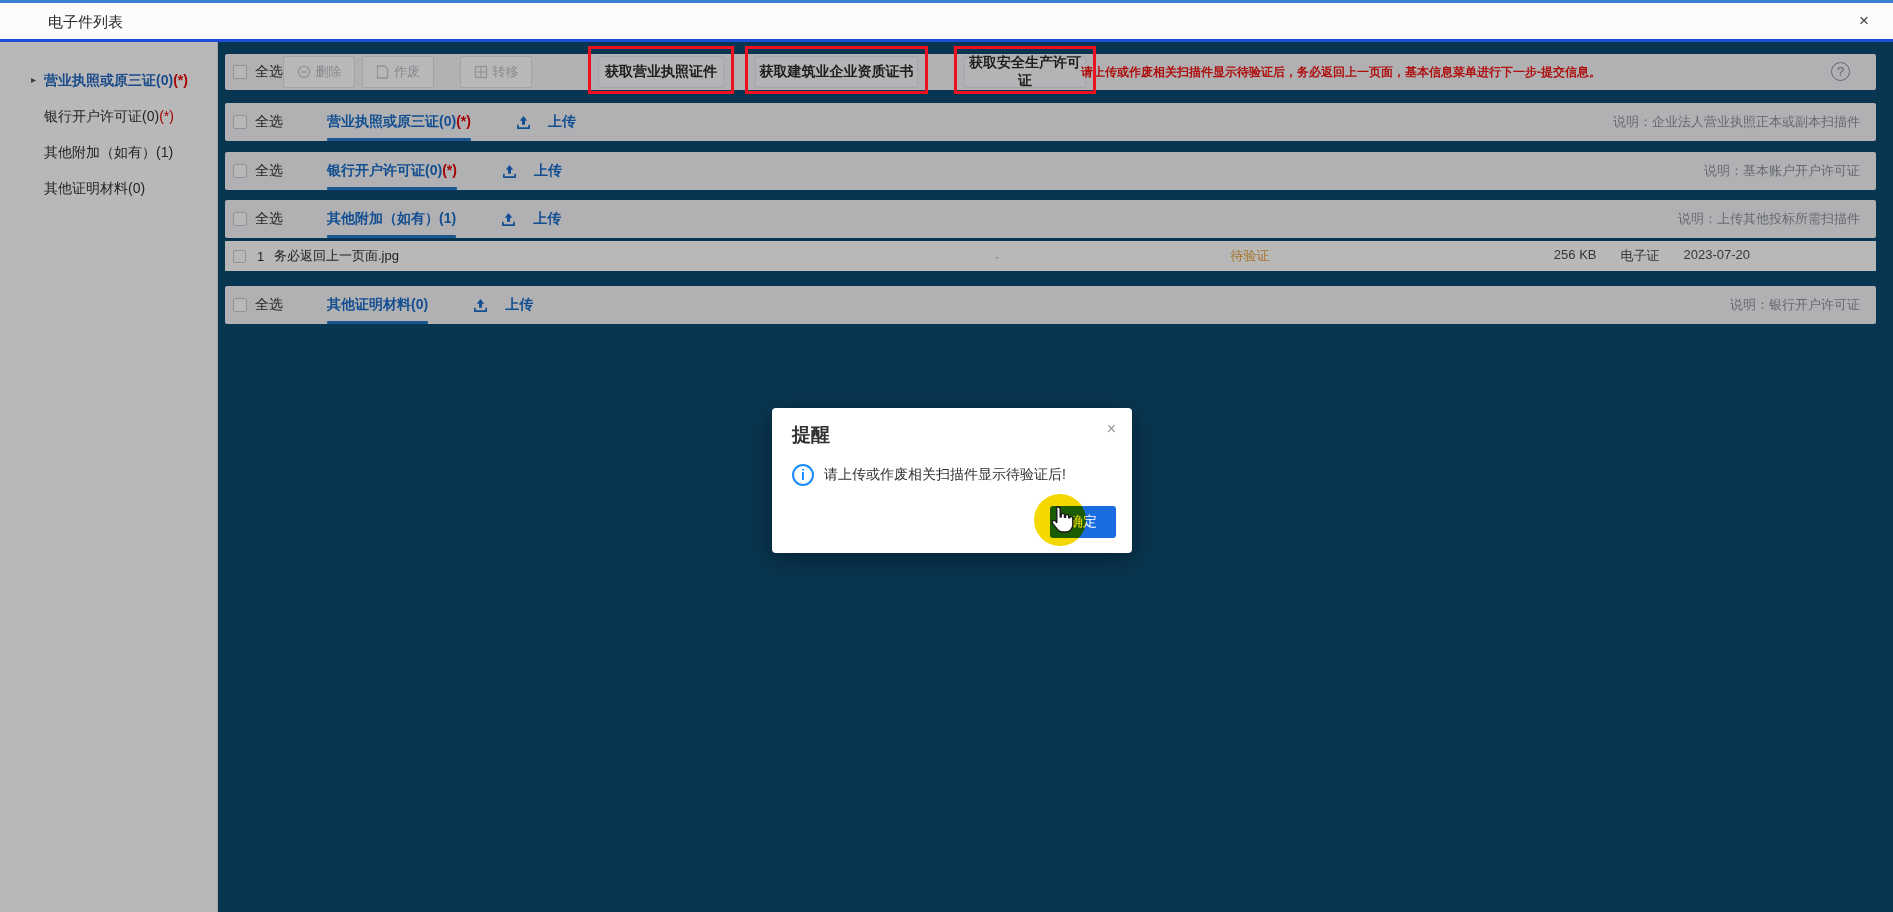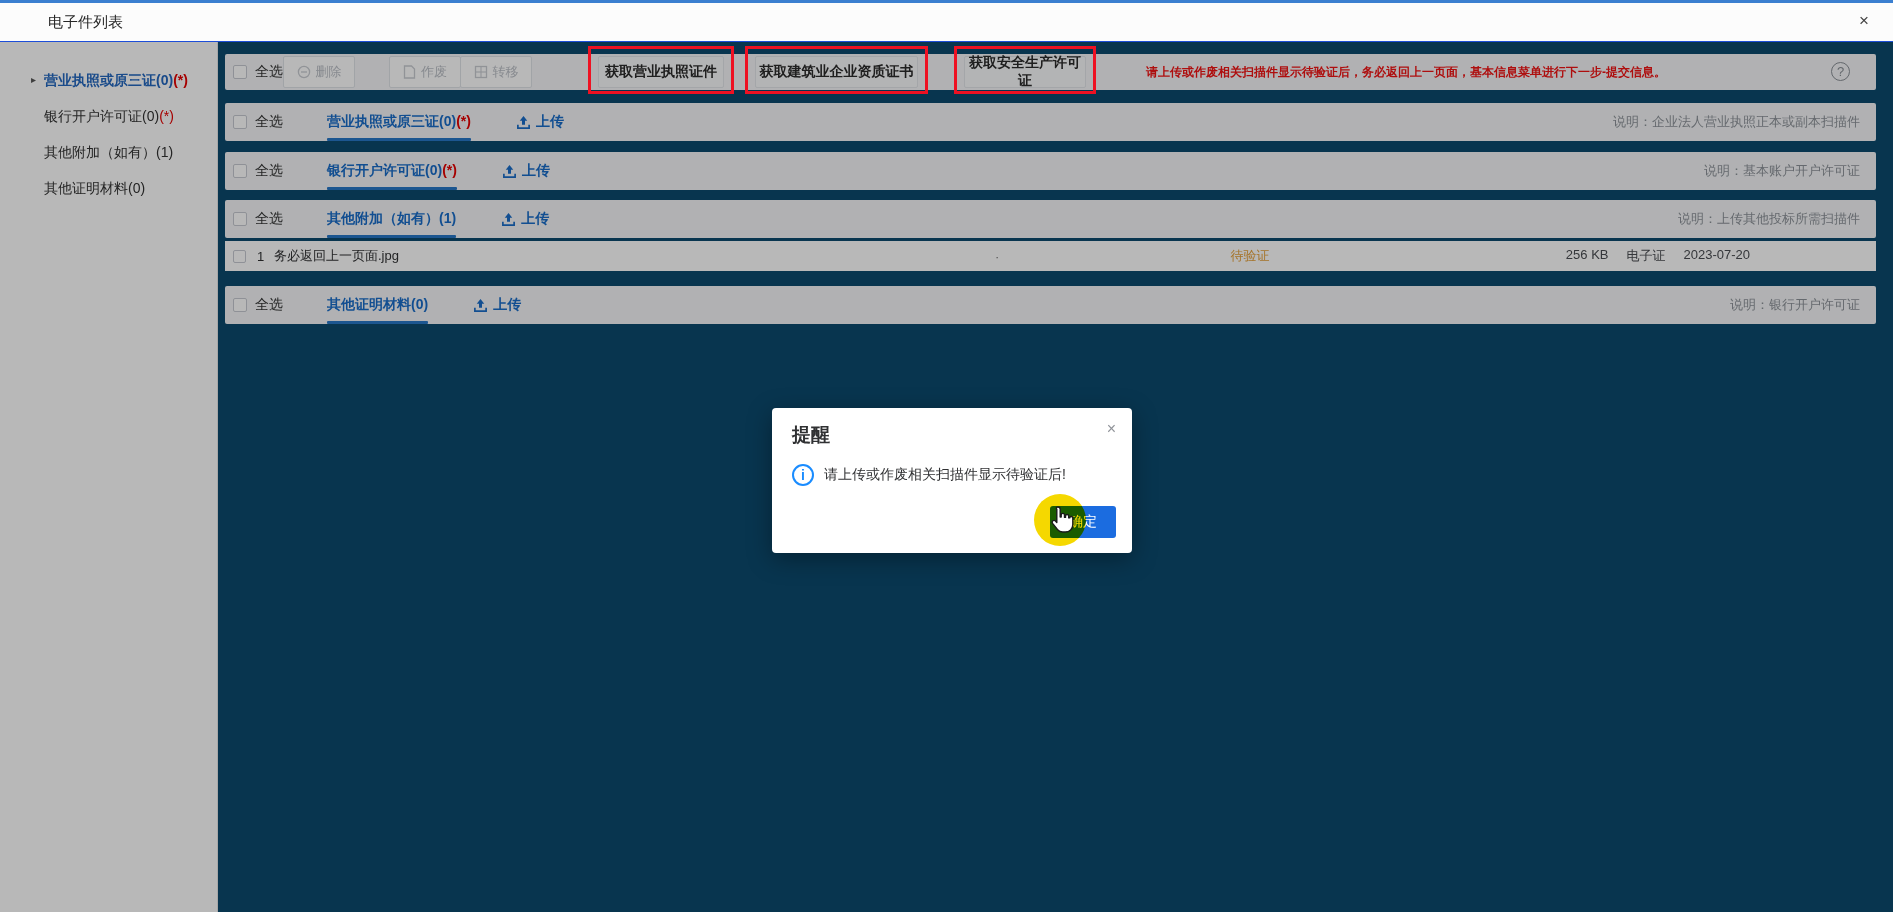--- a/index.html
+++ b/index.html
@@ -1,21 +1,21 @@
 <!DOCTYPE html>
 <html><head>
 <meta charset="utf-8">
 <style>
   * { margin:0; padding:0; box-sizing:border-box; }
   html,body { width:1893px; height:912px; font-family:"Liberation Sans","DejaVu Sans",sans-serif; }
   .window { position:relative; width:1893px; height:912px; background:#fff; overflow:hidden; }
   .topline { position:absolute; top:0; left:0; right:0; height:3px; background:#3b7fd0; z-index:5; }
 
   
-  .titlebar { position:absolute; top:3px; left:0; right:0; height:39px; background:#fcfcfc; border-bottom:1px solid #1d4ed8; z-index:6; }
+  .titlebar { position:absolute; top:3px; left:0; right:0; height:39px; background:#fcfcfc; border-bottom:3px solid #1d4ed8; z-index:6; }
   .titlebar .title { position:absolute; left:48px; top:10px; font-size:15px; color:#262626; }
   .titlebar .close { position:absolute; right:24px; top:8px; font-size:17px; color:#444; cursor:pointer; }
 
   
   .bodyarea { position:absolute; top:42px; left:0; right:0; bottom:0; background:#fff; }
   .sidebar { position:absolute; top:0; left:0; bottom:0; width:218px; background:#fff; border-right:1px solid #e6e6e6; padding-top:20px; }
   .side-item { position:relative; height:36px; line-height:36px; padding-left:44px; font-size:14px; color:#333; cursor:pointer; white-space:nowrap; }
   .side-item .caret { position:absolute; left:31px; top:0; font-size:10px; color:#555; display:none; }
   .side-item.active { color:#2468c0; font-weight:600; }
   .side-item.active .caret { display:inline; }
@@ -24,39 +24,39 @@
   .main { position:absolute; top:0; left:218px; right:0; bottom:0; background:#0c4a6e; }
   .band { position:absolute; left:7px; right:17px; background:#f5f6f8; border-radius:2px; }
 
   
   .toolbar { top:12px; height:36px; }
   .cb { display:inline-block; width:14px; height:14px; background:#fff; border:1px solid #c6cad1; border-radius:2px; vertical-align:middle; }
   .tb-select { position:absolute; left:8px; top:0; height:36px; display:flex; align-items:center; gap:8px; font-size:14px; color:#333; }
   .tb-btn { position:absolute; top:2px; height:32px; border:1px solid #e0e3e8; background:#fff; border-radius:2px; color:#bcc0c7; font-size:13px; display:flex; align-items:center; justify-content:center; gap:5px; }
   .tb-btn svg { opacity:.8; }
   .action-btn { position:absolute; top:2px; height:32px; background:#f9fafb; border:1px solid #e3e6ea; border-radius:2px; color:#2b2b2b; font-weight:700; font-size:14px; display:flex; align-items:center; justify-content:center; cursor:pointer; }
-  .warning { position:absolute; left:921px; top:0; height:36px; display:flex; align-items:center; font-size:12px; font-weight:700; color:#f21414; white-space:nowrap; }
+  .warning { position:absolute; left:856px; top:0; height:36px; display:flex; align-items:center; font-size:12px; font-weight:700; color:#f21414; white-space:nowrap; }
   .help { position:absolute; right:26px; top:8px; width:19px; height:19px; border:1.5px solid #8a8f96; border-radius:50%; color:#8a8f96; font-size:13px; text-align:center; line-height:17px; cursor:pointer; }
 
   
   .sec-row { height:38px; display:flex; align-items:center; padding-left:8px; }
   .sec-row .sel { display:flex; align-items:center; gap:8px; font-size:14px; color:#333; width:70px; }
   .sec-title { position:relative; margin-left:24px; font-size:14px; font-weight:700; color:#1a6dc9; white-space:nowrap; }
   .sec-title::after { content:""; position:absolute; left:0; right:0; bottom:-10px; height:3px; background:#2878c8; border-radius:1px; }
-  .upload { margin-left:45px; display:flex; align-items:center; gap:5px; font-size:14px; font-weight:700; color:#1a6dc9; cursor:pointer; }
+  .upload { margin-left:45px; display:flex; align-items:center; gap:17px; font-size:14px; font-weight:700; color:#1a6dc9; cursor:pointer; }
   .note { position:absolute; right:16px; font-size:13px; color:#8d9299; }
 
   
   .file-row { position:absolute; left:7px; right:17px; height:30px; background:#fff; display:flex; align-items:center; font-size:13px; color:#303133; }
   .file-row .cb { margin-left:8px; width:13px; height:13px; }
   .f-index { position:absolute; left:32px; }
   .f-name { position:absolute; left:49px; }
   .f-dot { position:absolute; left:770px; color:#777; }
   .f-status { position:absolute; left:980px; width:90px; text-align:center; color:#e6a23c; }
-  .f-meta { position:absolute; right:126px; display:flex; gap:18px; color:#4a4d52; }
+  .f-meta { position:absolute; right:126px; display:flex; gap:24px; color:#4a4d52; }
 
   
   .overlay { position:absolute; top:42px; left:0; right:0; bottom:0; background:rgba(0,0,0,0.28); z-index:10; }
   .anno { position:absolute; top:46px; height:48px; border:3px solid #ee1122; z-index:20; }
 
   
   .dialog { position:absolute; left:772px; top:408px; width:360px; height:145px; background:#fff; border-radius:4px; box-shadow:0 6px 24px rgba(0,0,0,.35); z-index:30; }
   .dlg-title { position:absolute; left:20px; top:14px; font-size:19px; font-weight:600; color:#303133; }
   .dlg-close { position:absolute; right:16px; top:12px; font-size:16px; color:#909399; cursor:pointer; }
   .dlg-body { position:absolute; left:20px; top:56px; display:flex; align-items:center; gap:10px; }
@@ -104,21 +104,21 @@
           <span class="cb"></span>
           <span>全选</span>
         </div>
         <button class="tb-btn" style="left:58px;width:72px;">
           <svg width="14" height="14" viewBox="0 0 14 14">
               <circle cx="7" cy="7" r="5.6" fill="none" stroke="#bcc0c7" stroke-width="1.3"></circle>
               <line x1="4" y1="7" x2="10" y2="7" stroke="#bcc0c7" stroke-width="1.3"></line>
             </svg>
           <span>删除</span>
         </button>
-        <button class="tb-btn" style="left:137px;width:72px;margin-left:27px;">
+        <button class="tb-btn" style="left:137px;width:72px;">
           <svg width="13" height="14" viewBox="0 0 12 14">
               <path d="M1 1 h7 l3 3 v9 h-10 z" fill="none" stroke="#bcc0c7" stroke-width="1.3"></path>
             </svg>
           <span>作废</span>
         </button>
         <button class="tb-btn" style="left:235px;width:72px;">
           <svg width="14" height="14" viewBox="0 0 14 14">
               <rect x="1.5" y="1.5" width="11" height="11" fill="none" stroke="#bcc0c7" stroke-width="1.3"></rect>
               <line x1="1.5" y1="7" x2="12.5" y2="7" stroke="#bcc0c7" stroke-width="1.1"></line>
               <line x1="7" y1="1.5" x2="7" y2="12.5" stroke="#bcc0c7" stroke-width="1.1"></line>

